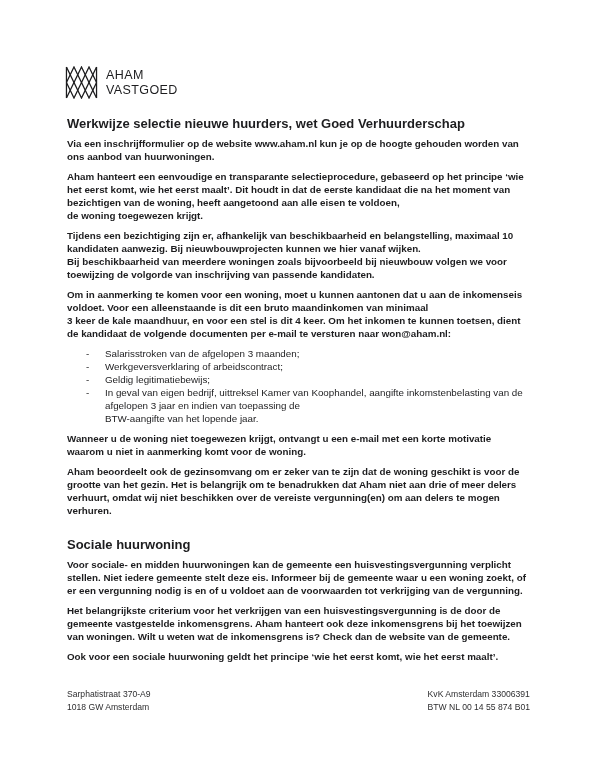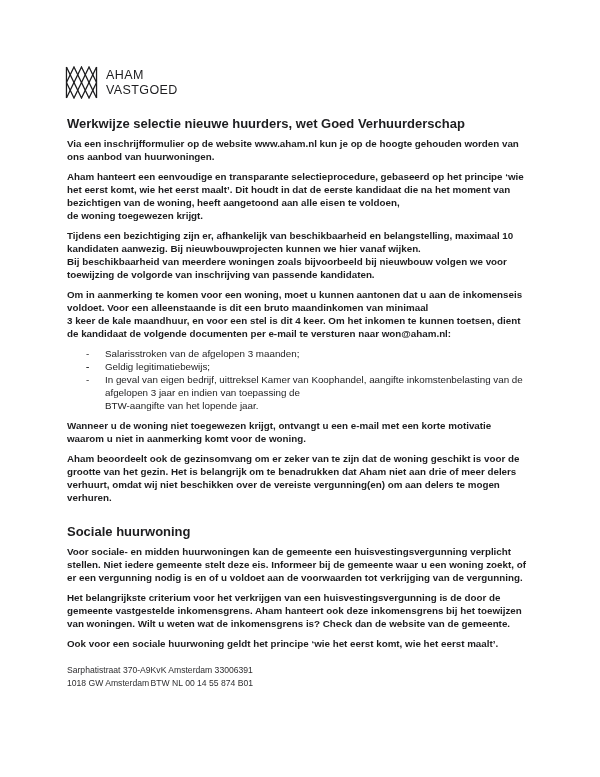--- a/index.html
+++ b/index.html
@@ -73,22 +73,23 @@
   .content li .dash {
     position: absolute;
     left: 19px;
     top: 0;
   }
   
   .footer {
     position: absolute;
     left: 67px;
     right: 70px;
-    top: 664px;
+    top: 688px;
     display: flex;
+    justify-content: space-between;
     font-size: 8.6px;
     line-height: 13px;
     color: #2e2e30;
   }
   .footer-col {
     display: flex;
     flex-direction: column;
   }
 </style>
 </head>
@@ -115,21 +116,21 @@
       <h1>Werkwijze selectie nieuwe huurders, wet Goed Verhuurderschap</h1>
       <p>Via een inschrijfformulier op de website www.aham.nl kun je op de hoogte gehouden worden van ons aanbod van huurwoningen.</p>
       <p>Aham hanteert een eenvoudige en transparante selectieprocedure, gebaseerd op het principe ‘wie het eerst komt, wie het eerst maalt’. Dit houdt in dat de eerste kandidaat die na het moment van bezichtigen van de woning, heeft aangetoond aan alle eisen te voldoen,
 de woning toegewezen krijgt.</p>
       <p>Tijdens een bezichtiging zijn er, afhankelijk van beschikbaarheid en belangstelling, maximaal 10 kandidaten aanwezig. Bij nieuwbouwprojecten kunnen we hier vanaf wijken.
 Bij beschikbaarheid van meerdere woningen zoals bijvoorbeeld bij nieuwbouw volgen we voor toewijzing de volgorde van inschrijving van passende kandidaten.</p>
       <p>Om in aanmerking te komen voor een woning, moet u kunnen aantonen dat u aan de inkomenseis voldoet. Voor een alleenstaande is dit een bruto maandinkomen van minimaal
 3 keer de kale maandhuur, en voor een stel is dit 4 keer. Om het inkomen te kunnen toetsen, dient de kandidaat de volgende documenten per e-mail te versturen naar won@aham.nl:</p>
       <ul>
         <li><span class="dash">-</span><span>Salarisstroken van de afgelopen 3 maanden;</span></li>
-        <li><span class="dash">-</span></li>
+        <li><span class="dash">-</span><span>Werkgeversverklaring of arbeidscontract;</span></li>
         <li><span class="dash">-</span><span>Geldig legitimatiebewijs;</span></li>
         <li><span class="dash">-</span><span>In geval van eigen bedrijf, uittreksel Kamer van Koophandel, aangifte inkomstenbelasting van de afgelopen 3 jaar en indien van toepassing de
 BTW-aangifte van het lopende jaar.</span></li>
       </ul>
       <p>Wanneer u de woning niet toegewezen krijgt, ontvangt u een e-mail met een korte motivatie waarom u niet in aanmerking komt voor de woning.</p>
       <p>Aham beoordeelt ook de gezinsomvang om er zeker van te zijn dat de woning geschikt is voor de grootte van het gezin. Het is belangrijk om te benadrukken dat Aham niet aan drie of meer delers verhuurt, omdat wij niet beschikken over de vereiste vergunning(en) om aan delers te mogen verhuren.</p>
       <h2>Sociale huurwoning</h2>
       <p>Voor sociale- en midden huurwoningen kan de gemeente een huisvestingsvergunning verplicht stellen. Niet iedere gemeente stelt deze eis. Informeer bij de gemeente waar u een woning zoekt, of er een vergunning nodig is en of u voldoet aan de voorwaarden tot verkrijging van de vergunning.</p>
       <p>Het belangrijkste criterium voor het verkrijgen van een huisvestingsvergunning is de door de gemeente vastgestelde inkomensgrens. Aham hanteert ook deze inkomensgrens bij het toewijzen van woningen. Wilt u weten wat de inkomensgrens is? Check dan de website van de gemeente.</p>
       <p>Ook voor een sociale huurwoning geldt het principe ‘wie het eerst komt, wie het eerst maalt’.</p>

